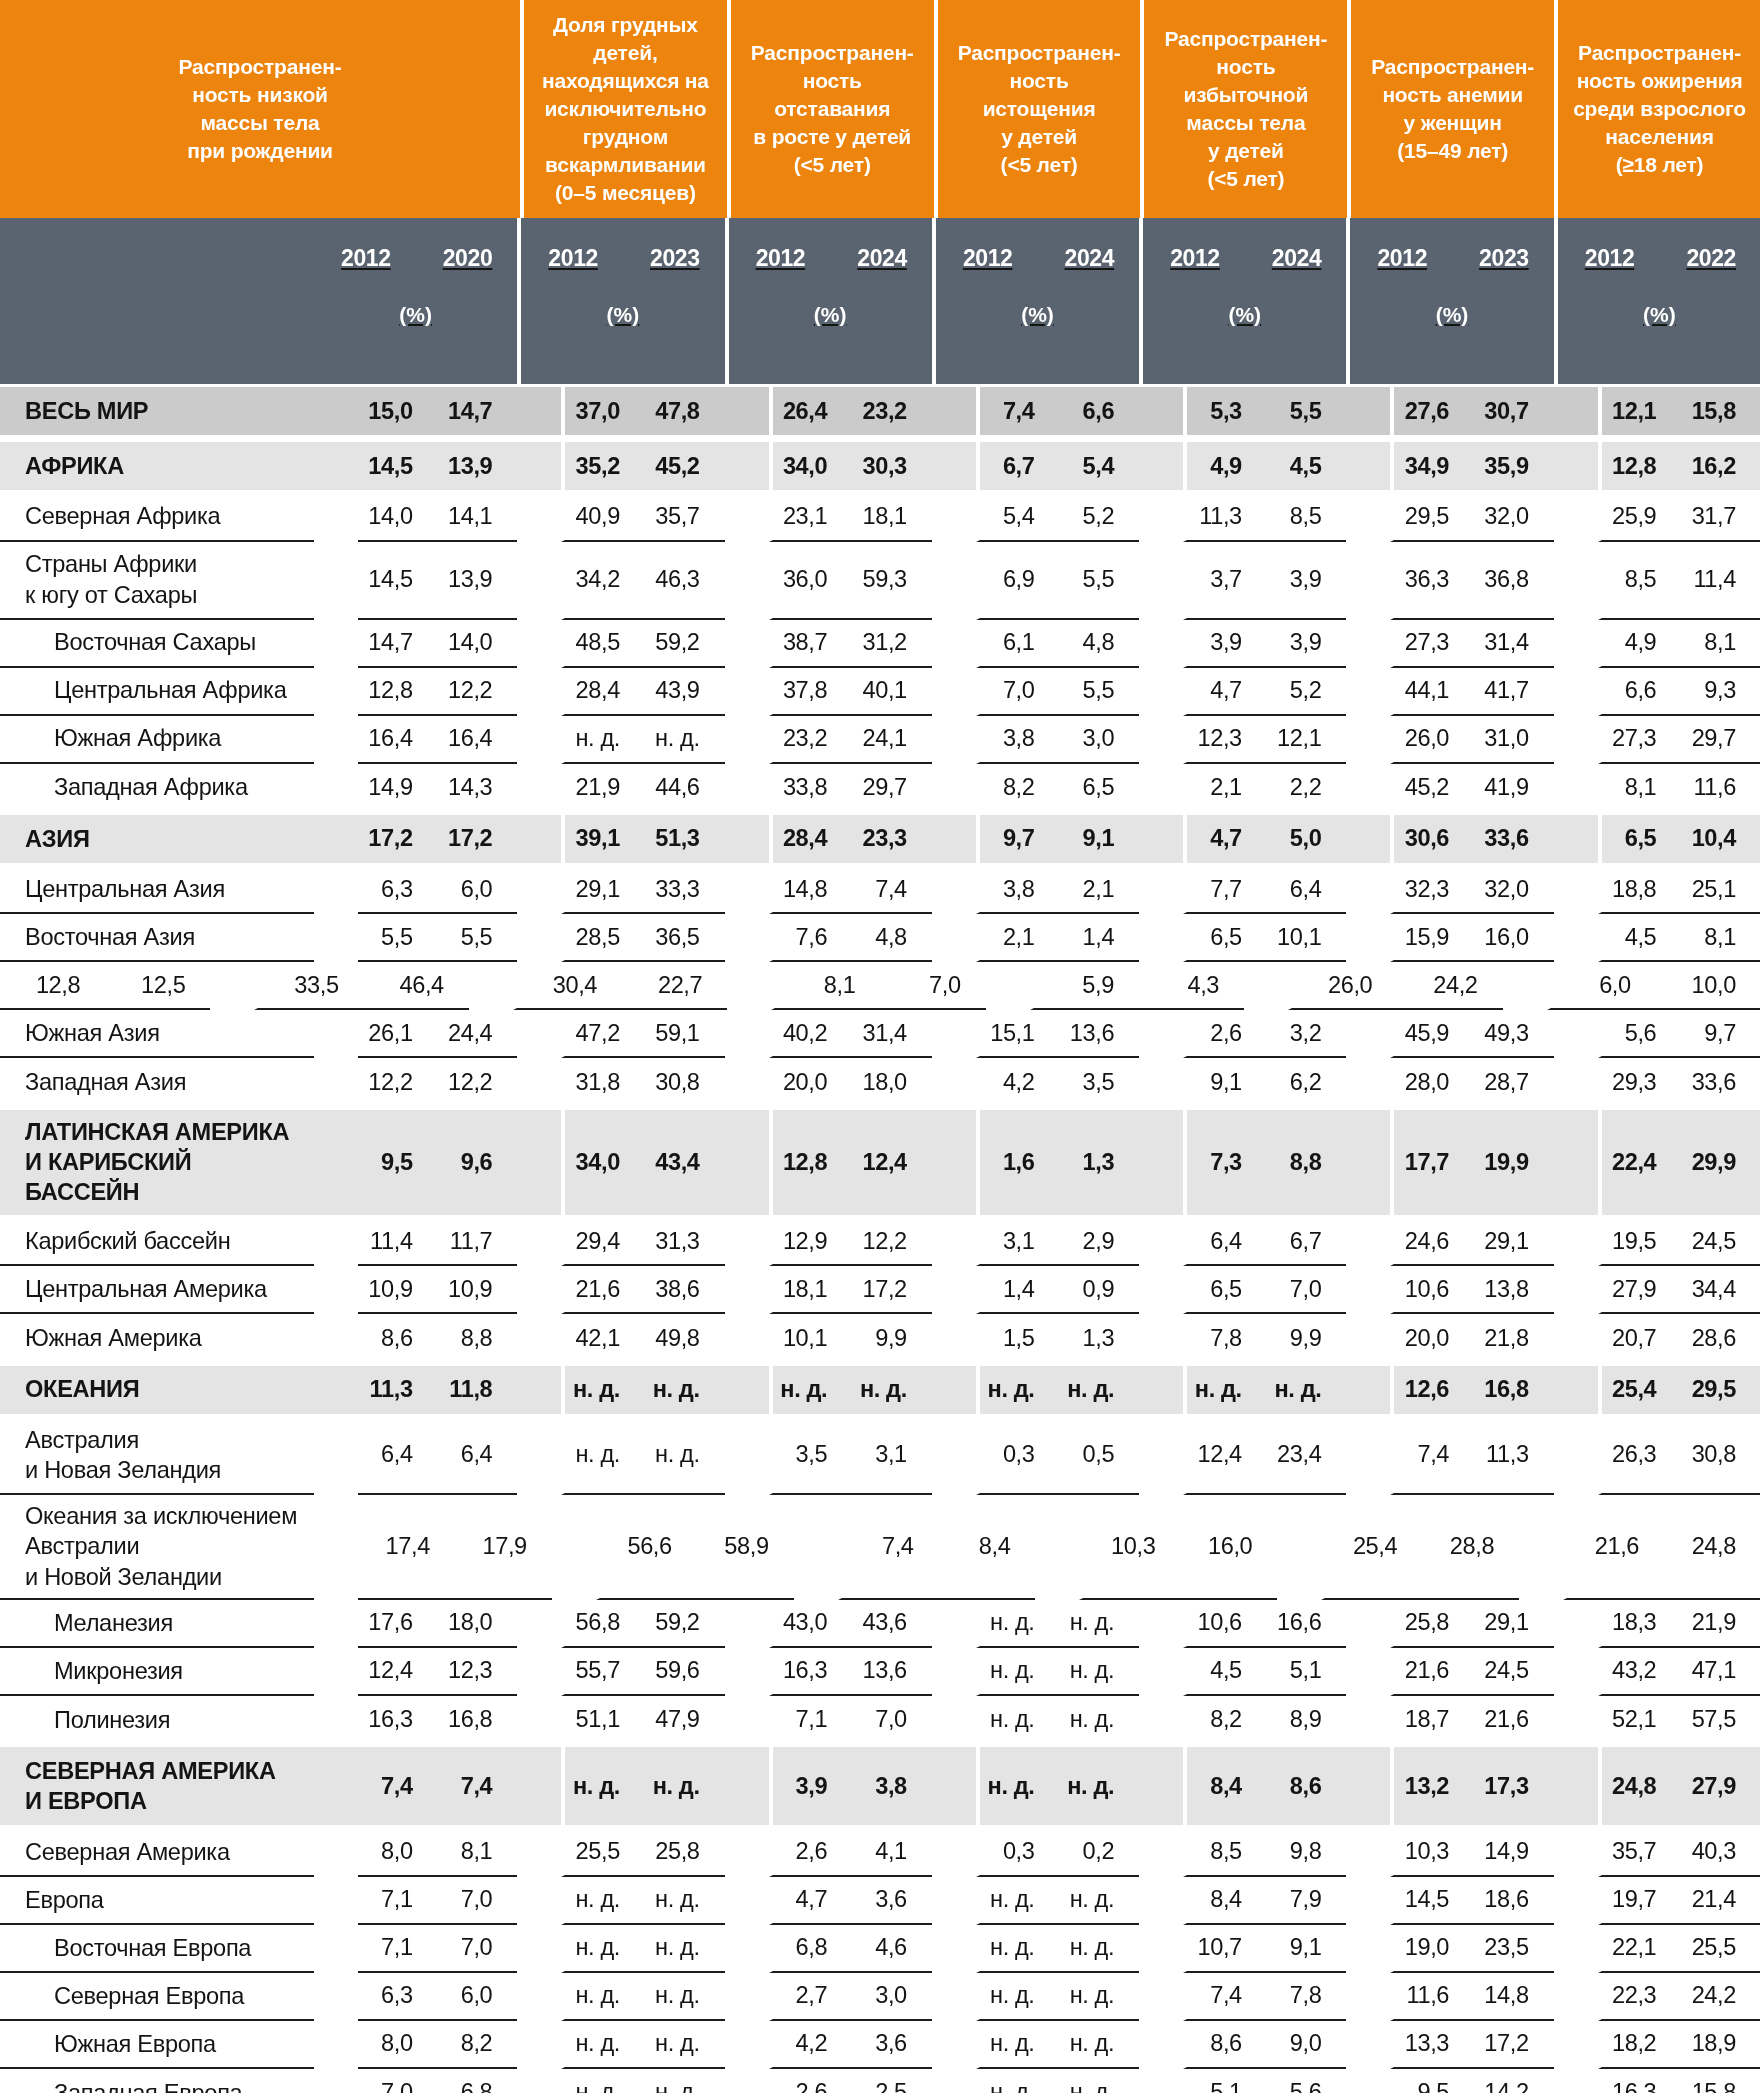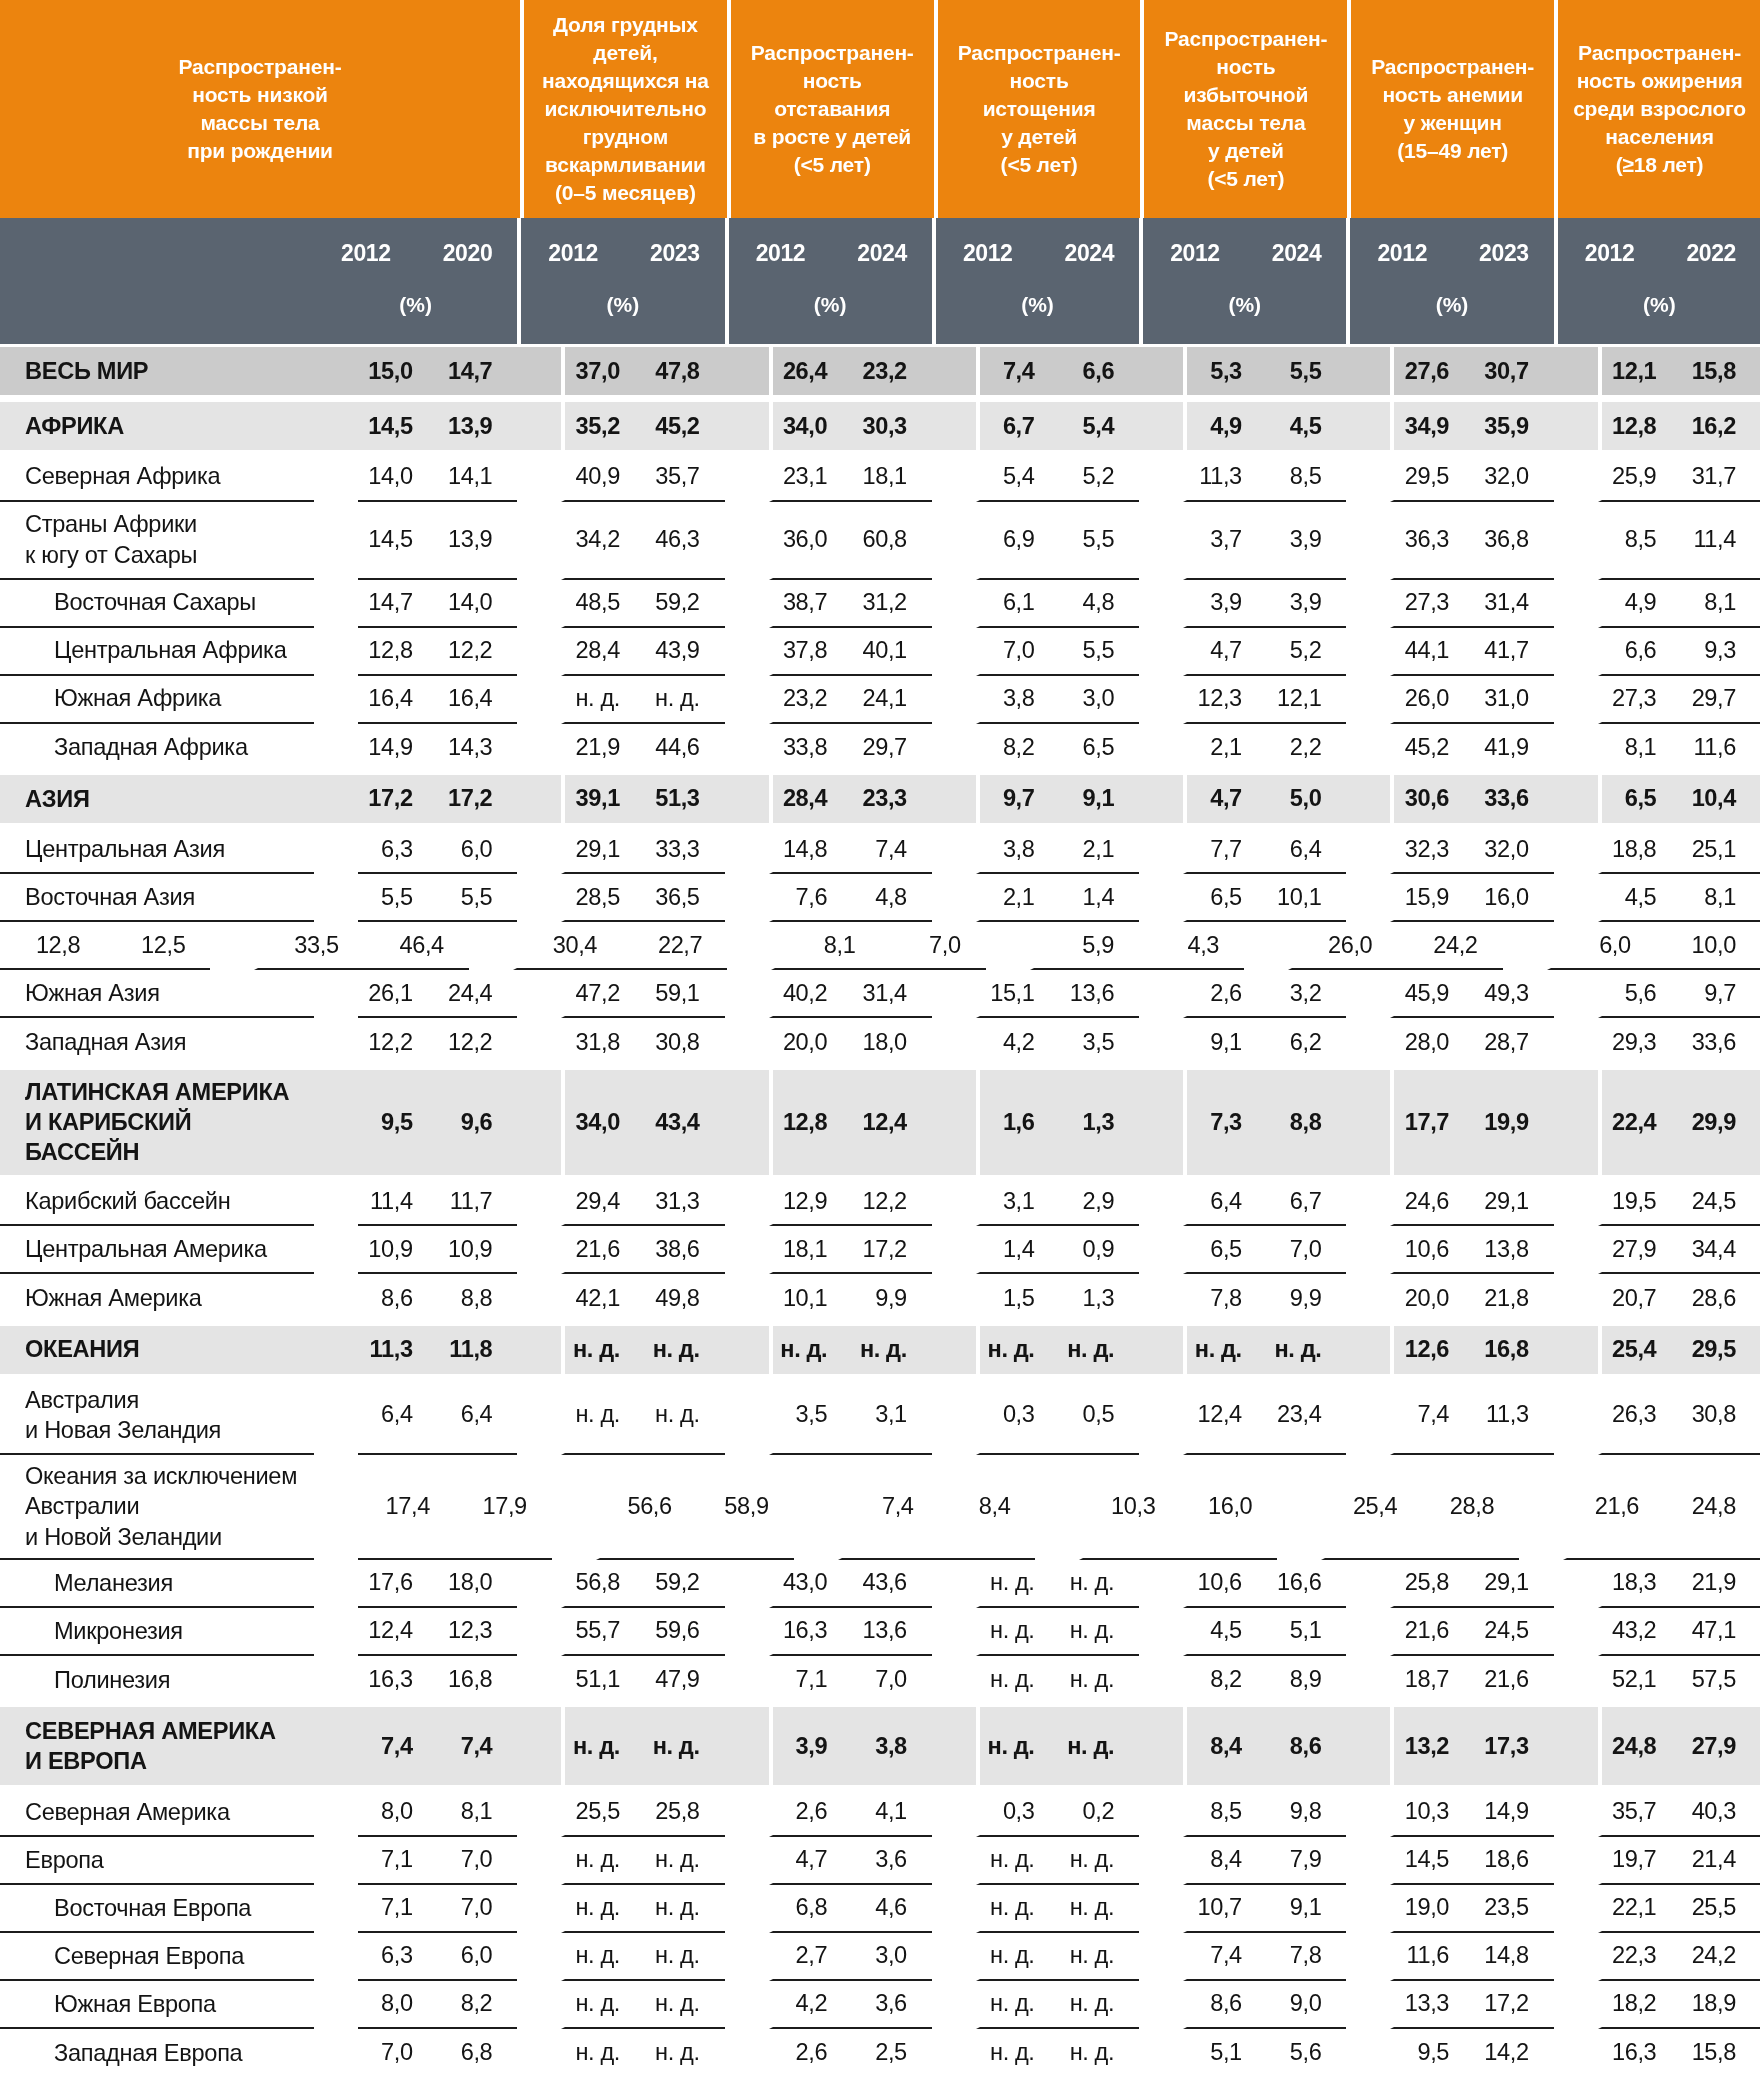--- a/index.html
+++ b/index.html
@@ -13,21 +13,21 @@
     background: var(--orange); color: #ffffff;
     font-weight: 700; font-size: 21px; line-height: 1.34;
     display: flex; align-items: center; justify-content: center;
     text-align: center; white-space: pre-line; letter-spacing: -0.2px;
     padding: 5px 3.4px;
   }
   .oh-cell.first { width: 520px; flex: 0 0 520px; }
   .oh-cell.rest { flex: 1 1 0; border-left: 4.2px solid #ffffff; }
 
   
-  .year-band { display: flex; height: 126px; }
+  .year-band { display: flex; height: 166px; text-decoration: underline; }
   .yb-region { width: 314px; flex: 0 0 314px; background: var(--slate); }
   .yb-group { flex: 1 1 0; background: var(--slate); display: flex; flex-direction: column; }
   .yb-group.sep-left { border-left: 4.2px solid #ffffff; }
   .yb-years { height: 80px; display: flex; align-items: center; }
   .yb-year {
     width: 50%; text-align: right; padding-right: 25px;
     color: #ffffff; font-weight: 700; font-size: 23px; letter-spacing: -0.4px;
   }
   .yb-pct {
     height: 63px; display: flex; align-items: flex-start; justify-content: center;
@@ -250,21 +250,21 @@
         <div class="grp">
           <div class="v">14,5</div>
           <div class="v">13,9</div>
         </div>
         <div class="grp sep-left">
           <div class="v">34,2</div>
           <div class="v">46,3</div>
         </div>
         <div class="grp sep-left">
           <div class="v">36,0</div>
-          <div class="v">60,8</div>
+          <div class="v">59,3</div>
         </div>
         <div class="grp sep-left">
           <div class="v">6,9</div>
           <div class="v">5,5</div>
         </div>
         <div class="grp sep-left">
           <div class="v">3,7</div>
           <div class="v">3,9</div>
         </div>
         <div class="grp sep-left">

